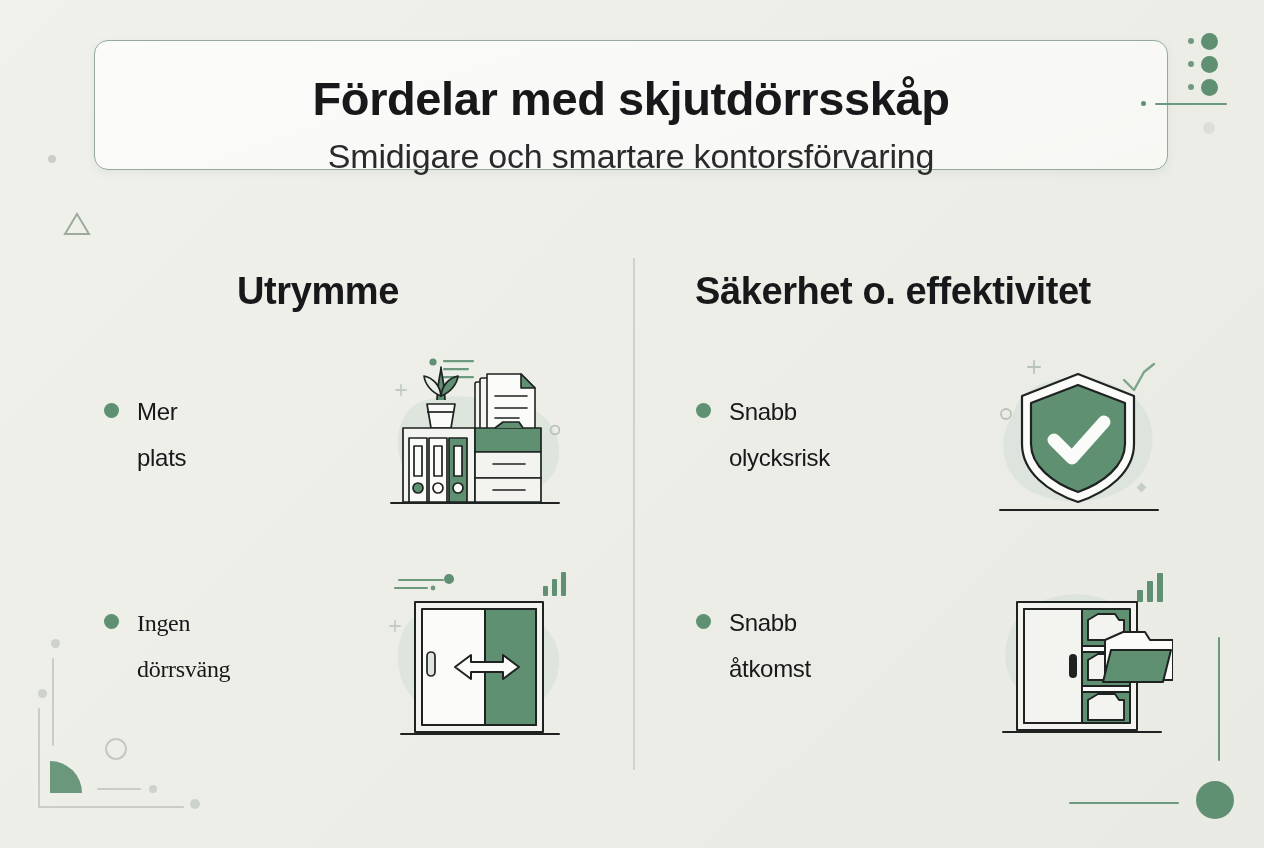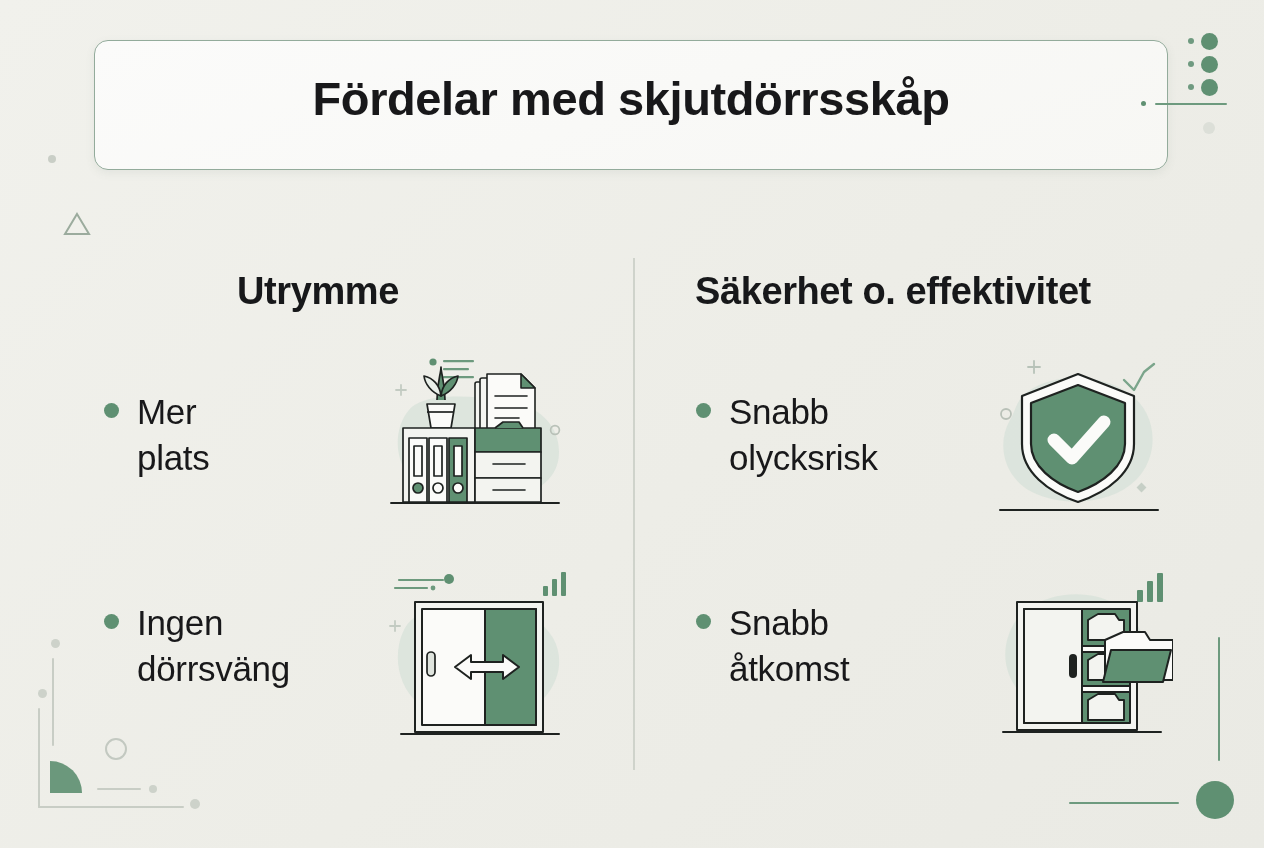--- a/index.html
+++ b/index.html
@@ -107,33 +107,33 @@
 
   .item { position: absolute; }
   .bullet-dot {
     position: absolute;
     width: 15px; height: 15px;
     border-radius: 50%;
     background: #5f9072;
   }
   .bullet-text {
     position: absolute;
-    font-size: 35px;
+    font-size: 24px;
     font-weight: 400;
     color: #18181a;
     line-height: 46px;
     letter-spacing: -0.3px;
     white-space: pre-line;
   }
 
   
   .i1 .bullet-dot { left: 104px; top: 403px; }
   .i1 .bullet-text { left: 137px; top: 389px; }
   .i2 .bullet-dot { left: 104px; top: 614px; }
-  .i2 .bullet-text { left: 137px; top: 600px; }
+  .i2 .bullet-text { left: 137px; top: 600px; font-family: Liberation Serif, serif; }
   .i3 .bullet-dot { left: 696px; top: 403px; }
   .i3 .bullet-text { left: 729px; top: 389px; }
   .i4 .bullet-dot { left: 696px; top: 614px; }
   .i4 .bullet-text { left: 729px; top: 600px; }
 
   
   .illus { position: absolute; }
   .illus.a { left: 383px; top: 352px; width: 190px; height: 172px; }
   .illus.b { left: 385px; top: 562px; width: 190px; height: 185px; }
   .illus.c { left: 988px; top: 352px; width: 182px; height: 172px; }
@@ -182,20 +182,21 @@
 
   <div class="deco vline" style="left:1218px; top:637px; width:2px; height:124px; background:#6d9a7e;"></div>
   <div class="deco dot-sm" style="left:1196px; top:781px; width:38px; height:38px; background:#5f9072;"></div>
   <div class="deco hline" style="left:1069px; top:802px; width:110px; height:2px; background:#6d9a7e;"></div>
 
   <div class="header-card-shade"></div>
   <div class="header-card">
     <div class="card-deco-dot"></div>
     <div class="card-deco-line"></div>
     <div class="title">Fördelar med skjutdörrsskåp</div>
+    <div class="subtitle">Smidigare och smartare kontorsförvaring</div>
   </div>
 
   <div class="divider"></div>
 
   <div class="col-head right">Säkerhet o. effektivitet</div>
   <div class="col-head left">Utrymme</div>
 
   <div class="item i1">
     <div class="bullet-dot"></div>
     <div class="bullet-text">Mer plats</div>

